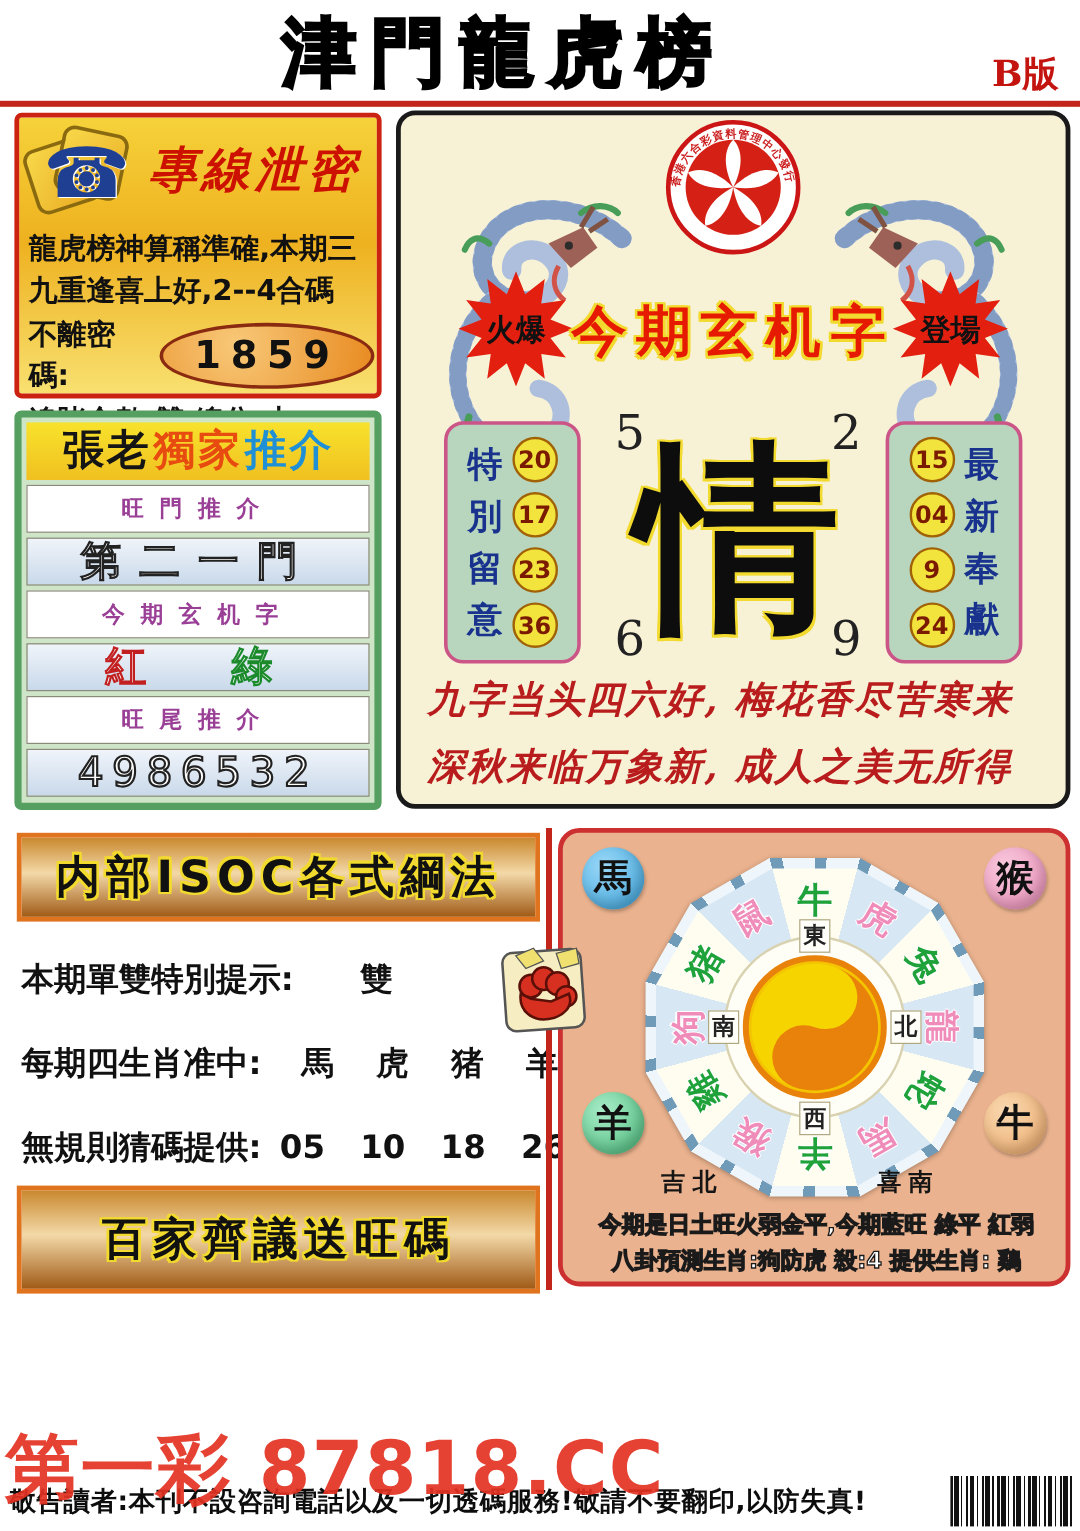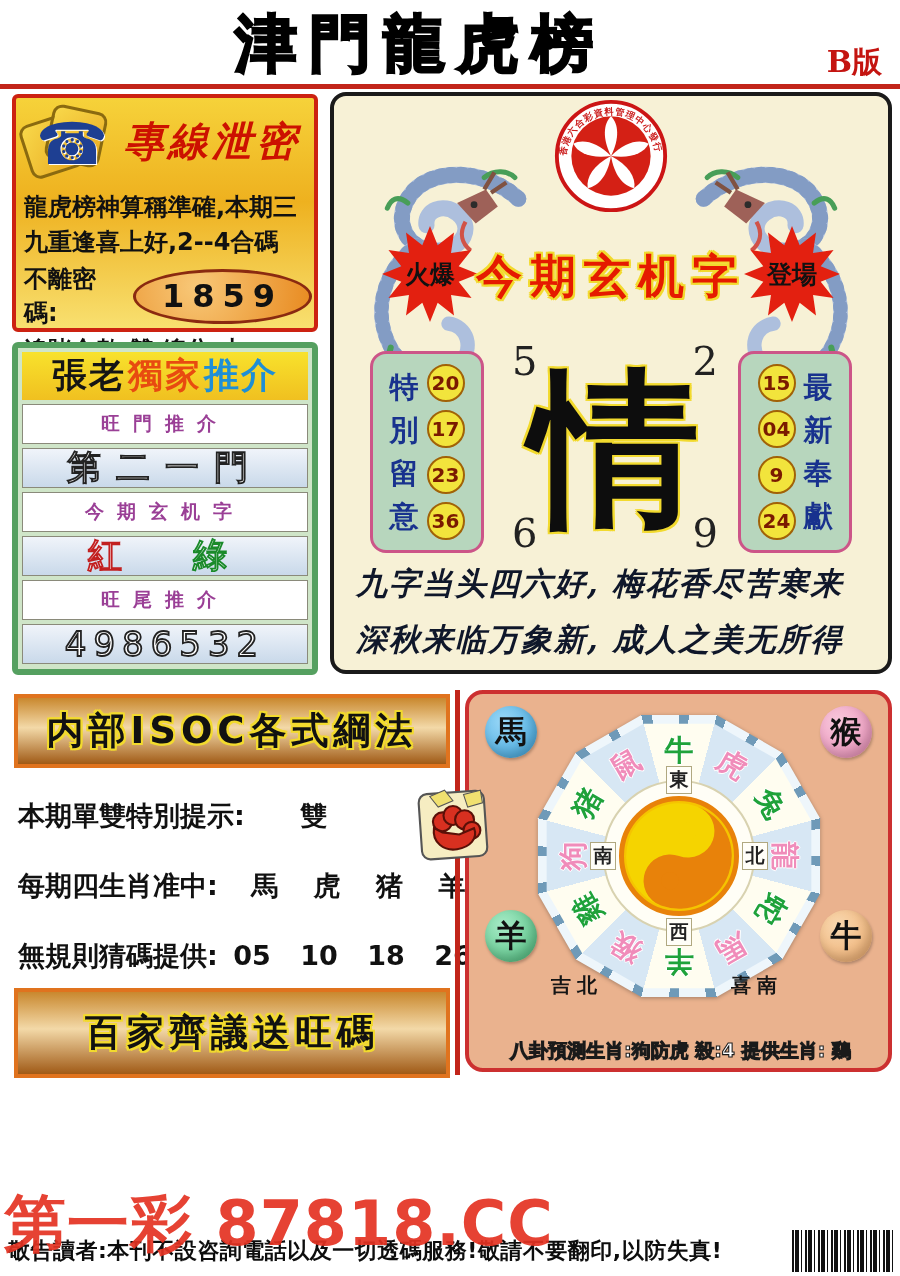--- a/index.html
+++ b/index.html
@@ -75,21 +75,21 @@
   .ncircle{width:38px;height:38px;border-radius:50%;background:#f2e43c;border:2px solid #a16207;
            color:#7a1a00;font-weight:900;font-size:20px;display:flex;align-items:center;justify-content:center;}
   .centerchar{position:absolute;left:160px;top:248px;width:242px;height:214px;}
   .bigchar{position:absolute;left:0;top:0;width:100%;height:100%;display:flex;align-items:center;
            justify-content:center;font-size:168px;font-weight:900;color:#0d0d0d;}
   .cnum{position:absolute;font-family:"DejaVu Serif","Liberation Serif",serif;font-size:40px;color:#222;}
   .cnum.tl{left:18px;top:-6px;} .cnum.tr{right:18px;top:-6px;}
   .cnum.bl{left:18px;bottom:2px;} .cnum.br{right:18px;bottom:2px;}
   .mpoem{position:absolute;left:22px;top:460px;width:518px;
          font-family:"DejaVu Serif","Liberation Serif",serif;font-style:italic;font-weight:700;
-         font-size:31px;color:#0f172a;letter-spacing:2px;line-height:1.8;white-space:nowrap;}
+         font-size:31px;color:#b91c1c;letter-spacing:2px;line-height:1.8;white-space:nowrap;}
 
   
   .isoc{position:absolute;left:12px;top:690px;width:443px;height:385px;background:#fff;}
   .bronze-header{border:4px solid #e0731e;background:linear-gradient(180deg,#c9882e,#f3d9a8 45%,#a05a16);
                  display:flex;align-items:center;justify-content:center;font-size:37px;font-weight:900;
                  color:#111;letter-spacing:5px;}
   .isoc-h1{position:absolute;left:2px;top:4px;width:436px;height:74px;}
   .isoc-row{position:absolute;left:6px;width:436px;font-size:27px;font-weight:900;color:#111;
             white-space:nowrap;}
   .isoc-r1{top:108px;} .isoc-r2{top:178px;} .isoc-r3{top:248px;}
@@ -370,20 +370,23 @@
             <path d="M50 2 a48 48 0 0 1 0 96 a24 24 0 0 1 0 -48 a24 24 0 0 0 0 -48" fill="#e8820a"></path>
             <circle cx="50" cy="26" r="8" fill="#f5d400"></circle>
             <circle cx="50" cy="74" r="8" fill="#e8820a"></circle>
           </g>
         </svg>
       </div>
     </div>
 
     <div class="luck luck-l" data-name="luck-north-label">吉北</div>
     <div class="luck luck-r" data-name="joy-south-label">喜南</div>
+    <div class="zline zl1" data-name="elements-forecast-line">
+      <span data-name="forecast-text">今期是日土旺火弱金平,今期</span><span class="tint-blue" data-name="blue-hot">藍旺</span><span class="tint-green" data-name="green-even"> 綠平</span><span class="tint-red" data-name="red-weak"> 紅弱</span>
+    </div>
     <div class="zline zl2" data-name="bagua-forecast-line">八卦預測生肖:狗防虎 殺:4 提供生肖: 鷄</div>
   </div>
 
 
   <div class="watermark" data-name="site-watermark">第一彩 87818.CC</div>
   <div class="disclaimer" data-name="reader-disclaimer">敬告讀者:本刊不設咨詢電話以及一切透碼服務!敬請不要翻印,以防失真!</div>
   <div class="barcode" data-name="barcode-icon"></div>
 
 </div>
 

